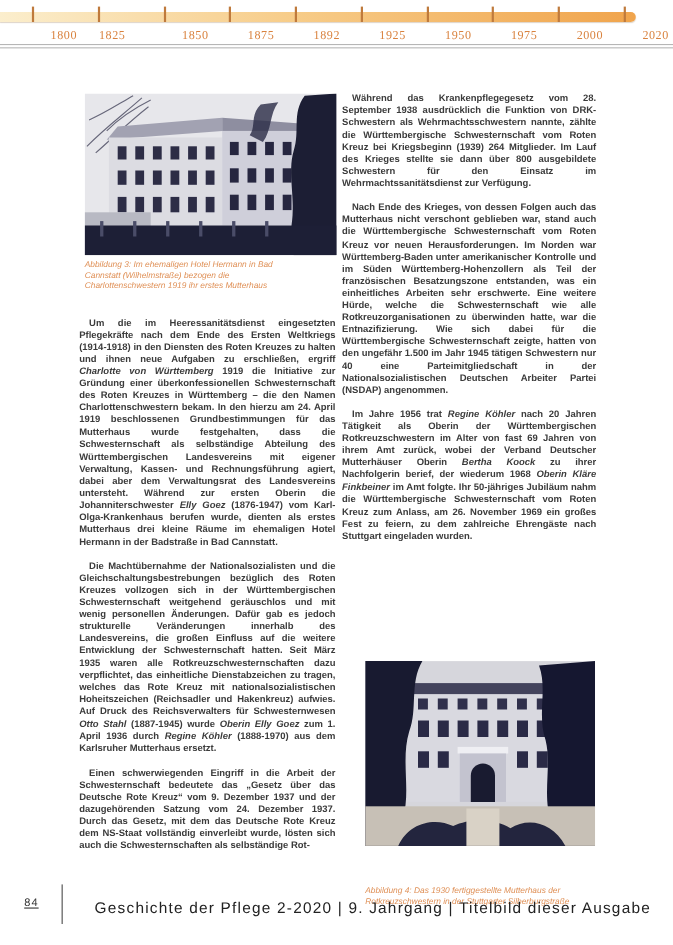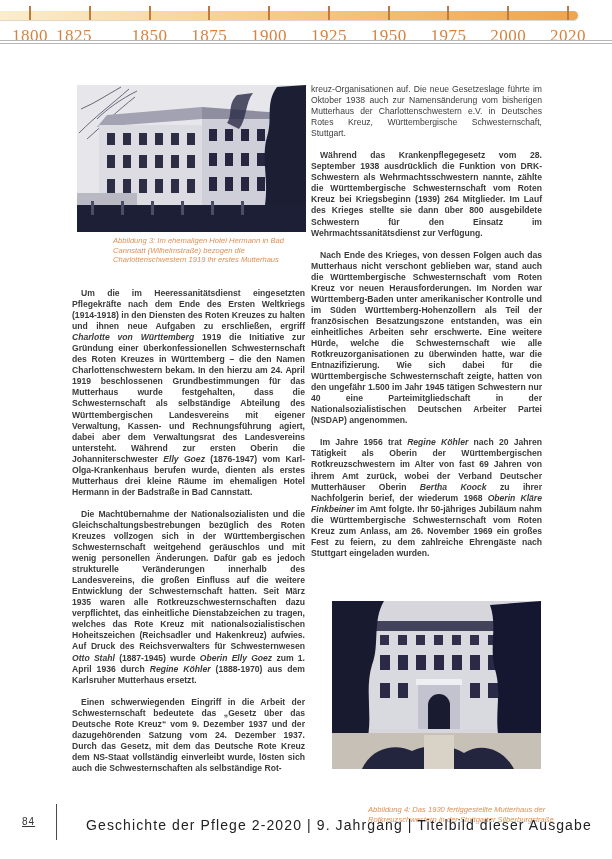--- a/index.html
+++ b/index.html
@@ -11,28 +11,28 @@
   
   .tl-bar{
     position:absolute;left:0;top:11px;width:578px;height:9px;
     background:linear-gradient(to right,#fbeecd 0%,#f7cd8a 45%,#f0a44c 100%);
     border-radius:0 6px 6px 0;
     box-shadow:0 1px 1px rgba(120,80,30,.25);
   }
   .tl-tick{position:absolute;top:6px;width:2px;height:14px;}
   .tl-year{
     position:absolute;top:26px;transform:translateX(-50%);
-    font-family:"Liberation Serif", serif;font-size:17px;letter-spacing:.5px;
+    font-family:"Liberation Serif", serif;font-size:11px;letter-spacing:.5px;margin-left:28px;
   }
   .tl-rule{position:absolute;left:0;width:612px;height:1px;background:#b6b6b6;}
   
   .fig{position:absolute;}
   .fig svg{display:block;}
   .caption{
-    position:absolute;font-size:7.6px;line-height:9.6px;font-style:italic;margin-left:36px;
+    position:absolute;font-size:7.6px;line-height:9.6px;font-style:italic;
   }
   
   .col{position:absolute;}
   .col-left{left:72px;top:288px;width:233px;}
   .col-right{left:311px;top:84px;width:231px;}
   .body-p{
     margin:0 0 11px 0;font-size:8.6px;line-height:11.05px;color:#3b3b3b;
     text-align:justify;
   }
   .body-p.indent{text-indent:9px;font-weight:bold;}
@@ -50,21 +50,21 @@
   <div id="tl-marks">
       <div class="tl-tick" style="left: 29px; background: rgb(191, 122, 60);"></div>
       <div class="tl-year" style="left: 30px; color: rgb(217, 130, 62);">1800</div>
       <div class="tl-tick" style="left: 88.7778px; background: rgb(191, 122, 60);"></div>
       <div class="tl-year" style="left: 74px; color: rgb(217, 130, 62);">1825</div>
       <div class="tl-tick" style="left: 148.556px; background: rgb(191, 122, 60);"></div>
       <div class="tl-year" style="left: 149.556px; color: rgb(217, 130, 62);">1850</div>
       <div class="tl-tick" style="left: 208.333px; background: rgb(191, 122, 60);"></div>
       <div class="tl-year" style="left: 209.333px; color: rgb(217, 130, 62);">1875</div>
       <div class="tl-tick" style="left: 268.111px; background: rgb(191, 122, 60);"></div>
-      <div class="tl-year" style="left: 269.111px; color: rgb(217, 130, 62);">1900</div>
+      <div class="tl-year" style="left: 269.111px; color: rgb(217, 130, 62);">1892</div>
       <div class="tl-tick" style="left: 327.889px; background: rgb(191, 122, 60);"></div>
       <div class="tl-year" style="left: 328.889px; color: rgb(217, 130, 62);">1925</div>
       <div class="tl-tick" style="left: 387.667px; background: rgb(191, 122, 60);"></div>
       <div class="tl-year" style="left: 388.667px; color: rgb(217, 130, 62);">1950</div>
       <div class="tl-tick" style="left: 447.444px; background: rgb(191, 122, 60);"></div>
       <div class="tl-year" style="left: 448.444px; color: rgb(217, 130, 62);">1975</div>
       <div class="tl-tick" style="left: 507.222px; background: rgb(191, 122, 60);"></div>
       <div class="tl-year" style="left: 508.222px; color: rgb(217, 130, 62);">2000</div>
       <div class="tl-tick" style="left: 567px; background: rgb(191, 122, 60);"></div>
       <div class="tl-year" style="left: 568px; color: rgb(217, 130, 62);">2020</div>
@@ -190,21 +190,20 @@
   </svg>
 </div>
 <div class="caption" style="left: 332px; top: 805px; width: 206px; color: rgb(223, 143, 85);">Abbildung 4: Das 1930 fertiggestellte Mutterhaus der Rotkreuzschwestern in der Stuttgarter Silberburgstraße</div>
 
 <div class="col col-left" id="col-left">
     <p class="body-p indent"><span>Um die im Heeressanitätsdienst eingesetzten Pflegekräfte nach dem Ende des Ersten Weltkriegs (1914-1918) in den Diensten des Roten Kreuzes zu halten und ihnen neue Aufgaben zu erschließen, ergriff </span><span class="it">Charlotte von Württemberg</span><span> 1919 die Initiative zur Gründung einer überkonfessionellen Schwesternschaft des Roten Kreuzes in Württemberg – die den Namen Charlottenschwestern bekam. In den hierzu am 24. April 1919 beschlossenen Grundbestimmungen für das Mutterhaus wurde festgehalten, dass die Schwesternschaft als selbständige Abteilung des Württembergischen Landesvereins mit eigener Verwaltung, Kassen- und Rechnungsführung agiert, dabei aber dem Verwaltungsrat des Landesvereins untersteht. Während zur ersten Oberin die Johanniterschwester </span><span class="it">Elly Goez</span><span> (1876-1947) vom Karl-Olga-Krankenhaus berufen wurde, dienten als erstes Mutterhaus drei kleine Räume im ehemaligen Hotel Hermann in der Badstraße in Bad Cannstatt.</span></p>
     <p class="body-p indent"><span>Die Machtübernahme der Nationalsozialisten und die Gleichschaltungsbestrebungen bezüglich des Roten Kreuzes vollzogen sich in der Württembergischen Schwesternschaft weitgehend geräuschlos und mit wenig personellen Änderungen. Dafür gab es jedoch strukturelle Veränderungen innerhalb des Landesvereins, die großen Einfluss auf die weitere Entwicklung der Schwesternschaft hatten. Seit März 1935 waren alle Rotkreuzschwesternschaften dazu verpflichtet, das einheitliche Dienstabzeichen zu tragen, welches das Rote Kreuz mit nationalsozialistischen Hoheitszeichen (Reichsadler und Hakenkreuz) aufwies. Auf Druck des Reichsverwalters für Schwesternwesen </span><span class="it">Otto Stahl</span><span> (1887-1945) wurde </span><span class="it">Oberin Elly Goez</span><span> zum 1. April 1936 durch </span><span class="it">Regine Köhler</span><span> (1888-1970) aus dem Karlsruher Mutterhaus ersetzt.</span></p>
     <p class="body-p indent"><span>Einen schwerwiegenden Eingriff in die Arbeit der Schwesternschaft bedeutete das „Gesetz über das Deutsche Rote Kreuz“ vom 9. Dezember 1937 und der dazugehörenden Satzung vom 24. Dezember 1937. Durch das Gesetz, mit dem das Deutsche Rote Kreuz dem NS-Staat vollständig einverleibt wurde, lösten sich auch die Schwesternschaften als selbständige Rot-</span></p>
   </div>
 <div class="col col-right" id="col-right">
-    <p class="body-p"><span>kreuz-Organisationen auf. Die neue Gesetzeslage führte im Oktober 1938 auch zur Namensänderung vom bisherigen Mutterhaus der Charlottenschwestern e.V. in Deutsches Rotes Kreuz, Württembergische Schwesternschaft, Stuttgart.</span></p>
     <p class="body-p indent"><span>Während das Krankenpflegegesetz vom 28. September 1938 ausdrücklich die Funktion von DRK-Schwestern als Wehrmachtsschwestern nannte, zählte die Württembergische Schwesternschaft vom Roten Kreuz bei Kriegsbeginn (1939) 264 Mitglieder. Im Lauf des Krieges stellte sie dann über 800 ausgebildete Schwestern für den Einsatz im Wehrmachtssanitätsdienst zur Verfügung.</span></p>
     <p class="body-p indent"><span>Nach Ende des Krieges, von dessen Folgen auch das Mutterhaus nicht verschont geblieben war, stand auch die Württembergische Schwesternschaft vom Roten Kreuz vor neuen Herausforderungen. Im Norden war Württemberg-Baden unter amerikanischer Kontrolle und im Süden Württemberg-Hohenzollern als Teil der französischen Besatzungszone entstanden, was ein einheitliches Arbeiten sehr erschwerte. Eine weitere Hürde, welche die Schwesternschaft wie alle Rotkreuzorganisationen zu überwinden hatte, war die Entnazifizierung. Wie sich dabei für die Württembergische Schwesternschaft zeigte, hatten von den ungefähr 1.500 im Jahr 1945 tätigen Schwestern nur 40 eine Parteimitgliedschaft in der Nationalsozialistischen Deutschen Arbeiter Partei (NSDAP) angenommen.</span></p>
     <p class="body-p indent"><span>Im Jahre 1956 trat </span><span class="it">Regine Köhler</span><span> nach 20 Jahren Tätigkeit als Oberin der Württembergischen Rotkreuzschwestern im Alter von fast 69 Jahren von ihrem Amt zurück, wobei der Verband Deutscher Mutterhäuser Oberin </span><span class="it">Bertha Koock</span><span> zu ihrer Nachfolgerin berief, der wiederum 1968 </span><span class="it">Oberin Kläre Finkbeiner</span><span> im Amt folgte. Ihr 50-jähriges Jubiläum nahm die Württembergische Schwesternschaft vom Roten Kreuz zum Anlass, am 26. November 1969 ein großes Fest zu feiern, zu dem zahlreiche Ehrengäste nach Stuttgart eingeladen wurden.</span></p>
   </div>
 
 <div class="footer-page">84</div>
 <div class="footer-rule"></div>
 <div class="footer-text">Geschichte der Pflege 2-2020 | 9. Jahrgang | Titelbild dieser Ausgabe</div>
 
 </body></html>

